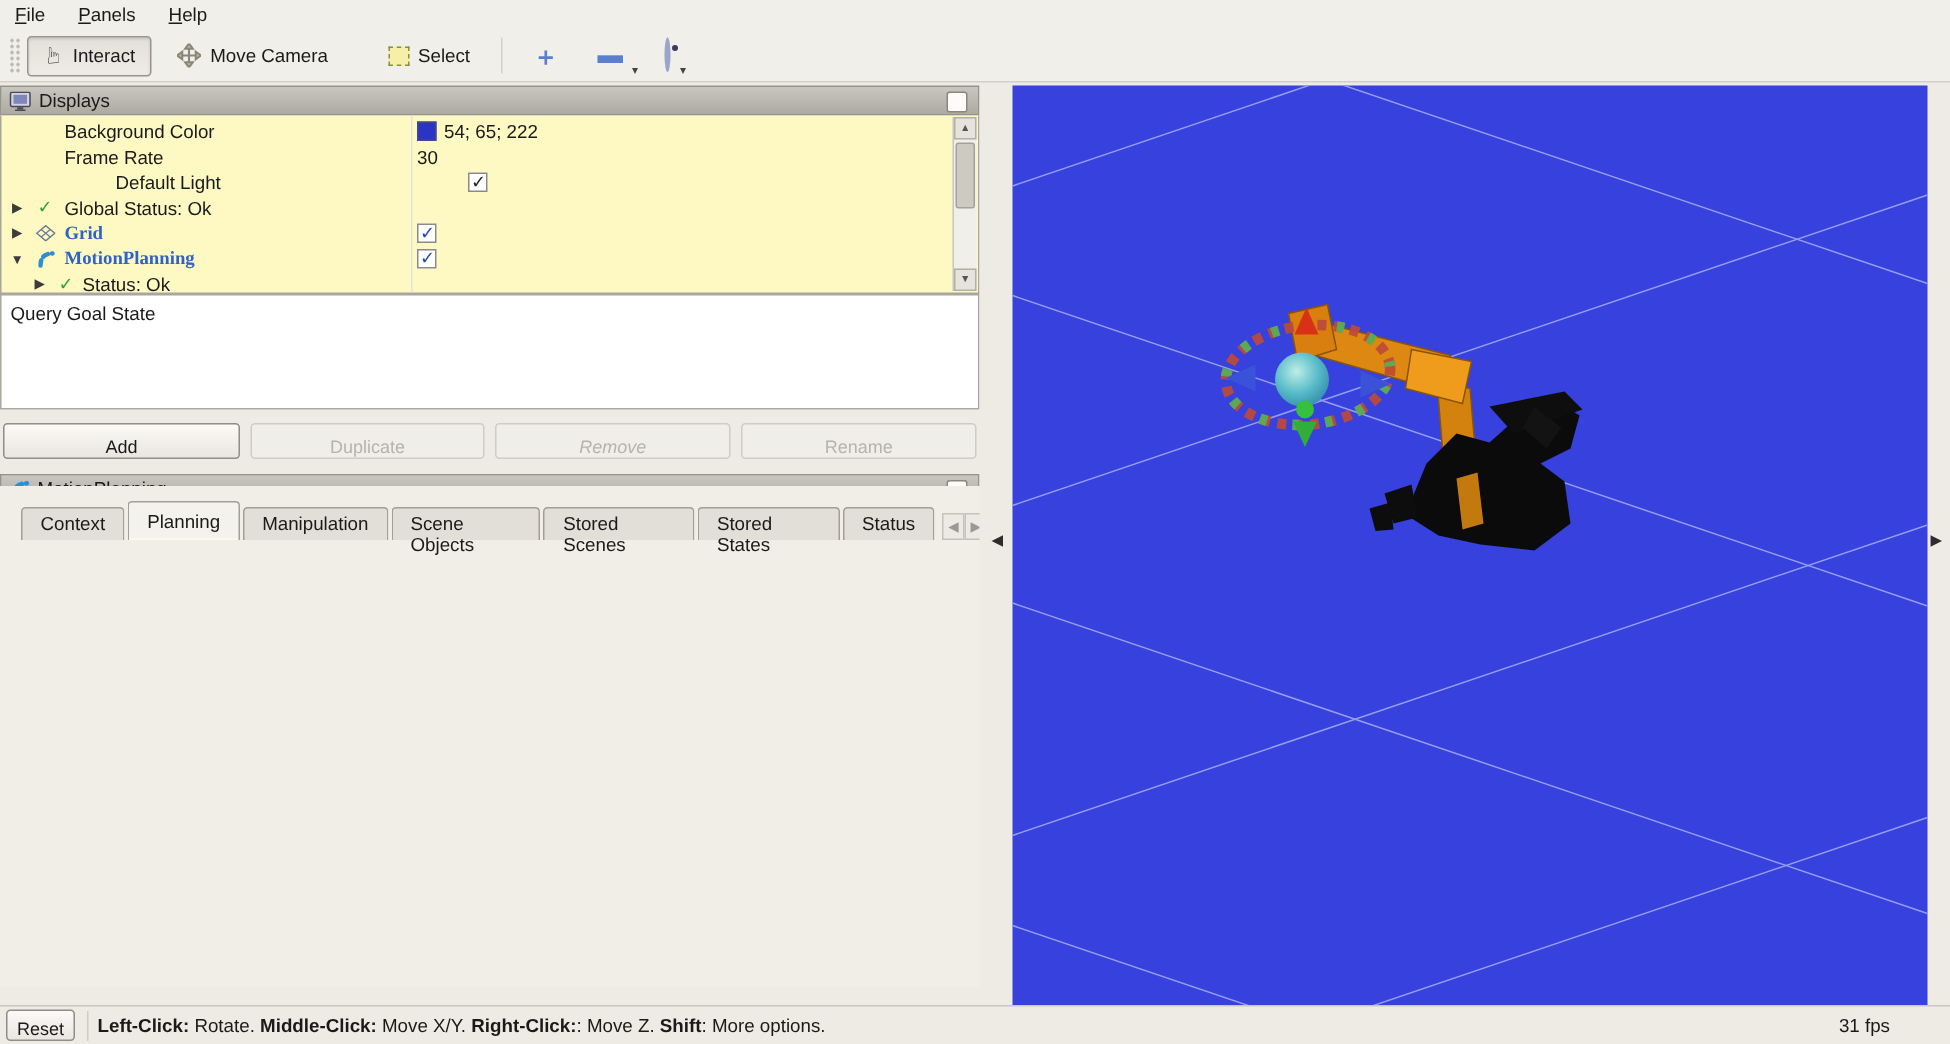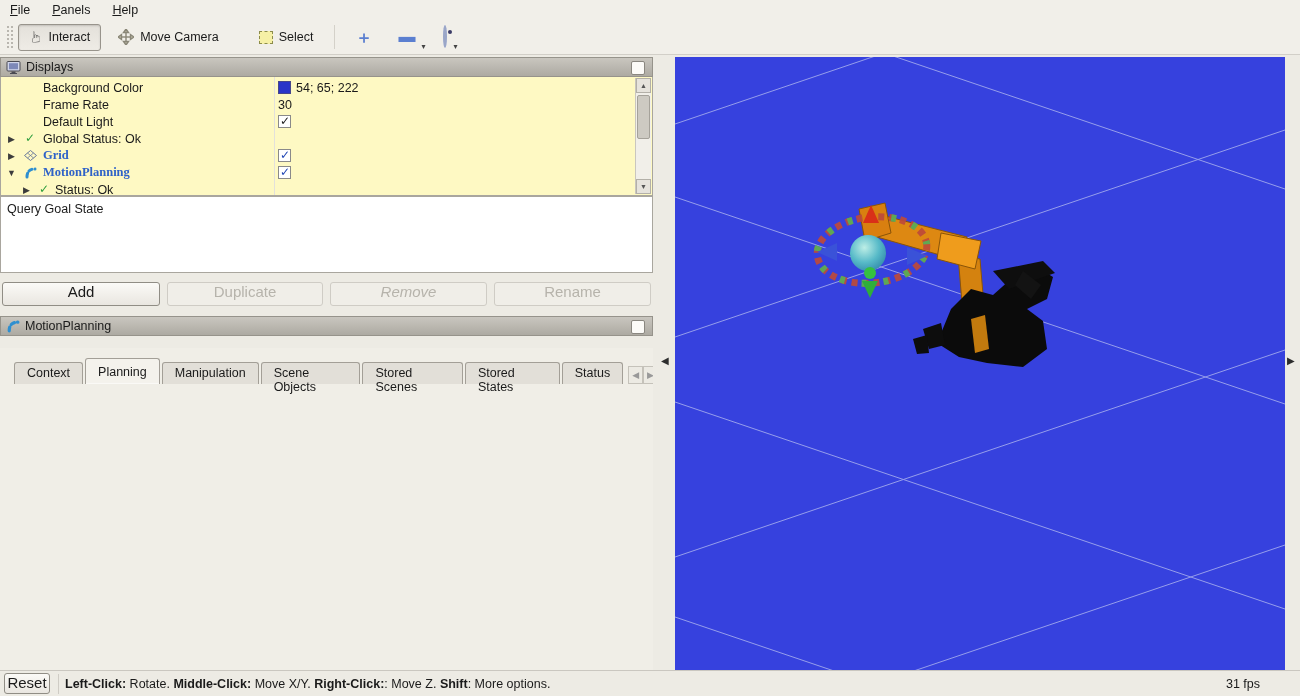--- a/index.html
+++ b/index.html
@@ -38,21 +38,21 @@
   .cbox { width:13px; height:13px; background:#fff; border:1px solid #8a8a8a; position:relative; }
   .cbox.checked::after { content:"✓"; position:absolute; left:1px; top:-2px; font-size:12px; font-weight:bold; color:#2247b5; }
   .cbox.checked.dark::after { color:#222; }
   .swatch { width:13px; height:13px; border:1px solid #46468c; background:#2a35c8; }
   .greencheck { color:#2e9e3e; font-weight:bold; font-size:12px; }
   .sbar { position:absolute; right:1px; top:1px; width:16px; bottom:1px; background:#f1efe9; border-left:1px solid #c9c6bf; }
   .sbtn { position:absolute; left:0; width:15px; height:15px; background:#e6e3dc; border:1px solid #b3b0a8; font-size:7px; color:#555; display:flex; align-items:center; justify-content:center; }
   .sthumb { position:absolute; left:1px; width:13px; background:#cdcac2; border:1px solid #a5a29a; border-radius:2px; }
 
   
-  .btn { background:linear-gradient(#fbfaf7,#e9e6e0); border:1px solid #908d85; border-radius:3px; display:flex; align-items:flex-start; justify-content:center; font-size:15px; }
+  .btn { background:linear-gradient(#fbfaf7,#e9e6e0); border:1px solid #908d85; border-radius:3px; display:flex; align-items:flex-end; justify-content:center; font-size:12px; }
   .btn.disabled { color:#b6b3ab; border-color:#cfccc5; background:#f0eee8; }
 
   
   .tabwrap { display:flex; align-items:flex-end; }
   .tab { border:1px solid #a39f97; border-bottom:none; border-radius:3px 3px 0 0; background:#e2dfd8; padding:3px 12px 4px; margin-right:2px; height:22px; }
   .tab.activetab { background:#f4f2ec; height:26px; padding-top:6px; position:relative; z-index:2; box-shadow:0 -1px 1px rgba(255,255,255,.6) inset; }
   .tabscroll { font-size:9px; color:#999; padding:2px 3px; border:1px solid #c5c2ba; background:#eceae3; height:18px; display:flex; align-items:center; }
 
   
   .statusbar { left:0; top:670px; width:1300px; height:26px; background:#edebe4; border-top:1px solid #cac7c0; display:flex; align-items:center; }
@@ -119,21 +119,21 @@
         <span class="swatch"></span>
         <span>54; 65; 222</span>
       </span>
   </div>
   <div class="trow" style="top:19px;">
     <span class="tlabel">Frame Rate</span>
     <span class="vcol">
         <span>30</span>
       </span>
   </div>
-  <div class="trow" style="top:36px;">
+  <div class="trow" style="top:36px;margin-left:34px;">
     <span class="tlabel">Default Light</span>
     <span class="vcol">
         <span class="cbox checked dark"></span>
       </span>
   </div>
   <div class="trow" style="top:53px;">
     <span class="exp" style="left:7px;">▶</span>
     <span class="abs greencheck" style="left:24px; top:1px;">✓</span>
     <span class="tlabel">Global Status: Ok</span>
   </div>
@@ -190,21 +190,21 @@
   </div>
 
 <div class="abs ptitle" style="left:0; top:316px; width:653px;">
   <svg width="14" height="14" viewBox="0 0 13 13">
     <path d="M3 11 Q3 3 11 3" fill="none" stroke="#2e8fd0" stroke-width="3" stroke-linecap="round" stroke-dasharray="3.5 2.8"></path>
   </svg>
   <span>MotionPlanning</span>
   <span class="psq"></span>
 </div>
 
-<div class="abs" style="left:0; top:348px; width:658px; height:334px; background:#f0eee7;">
+<div class="abs" style="left:0; top:324px; width:658px; height:334px; background:#f0eee7;">
 
   <div class="abs tabwrap" style="left:14px; top:10px; height:26px;">
     <span class="tab">Context</span>
     <span class="tab activetab">Planning</span>
     <span class="tab">Manipulation</span>
     <span class="tab">Scene Objects</span>
     <span class="tab">Stored Scenes</span>
     <span class="tab">Stored States</span>
     <span class="tab">Status</span>
     <span class="tabscroll" style="margin-left:3px;">◀</span>

